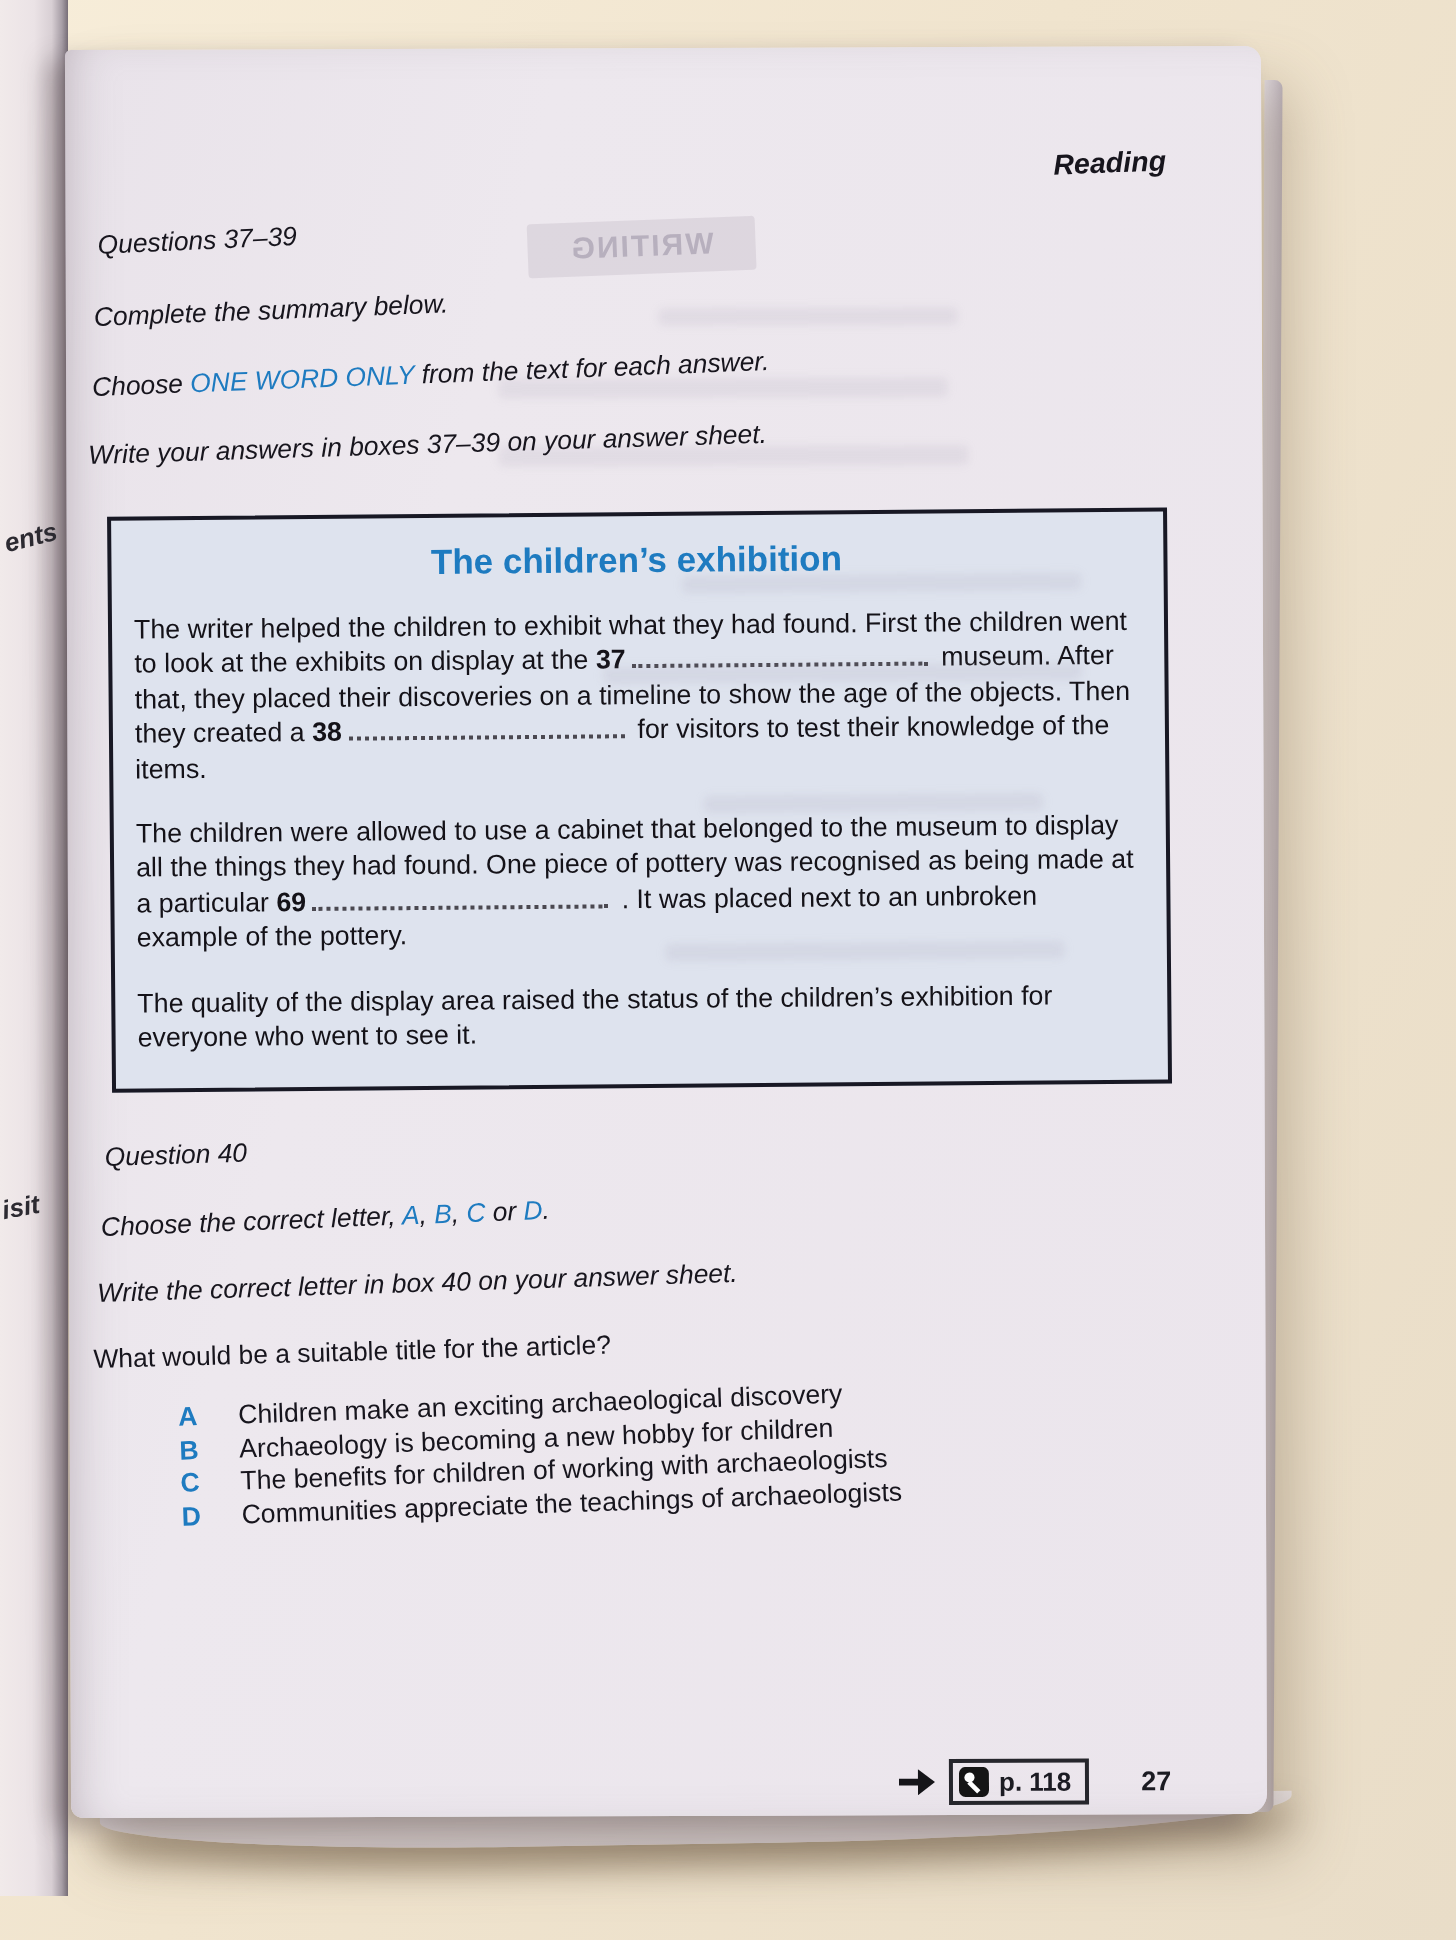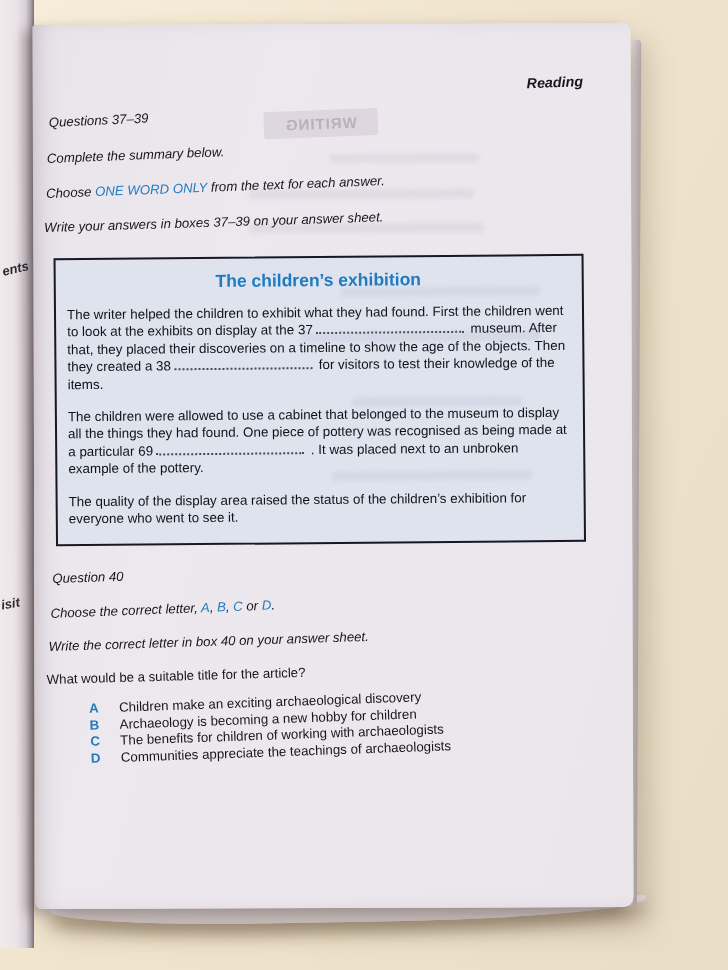--- a/index.html
+++ b/index.html
@@ -55,21 +55,21 @@
   #instr2{left:13px;top:161px;transform:rotate(-2deg);}
   #instr3{left:11px;top:195px;transform:rotate(-1.6deg);}
   
   .summary-box{
     position:absolute;left:21px;top:232px;width:530px;height:288px;box-sizing:border-box;
     background:#dee3ee;border:2px solid #181824;transform:rotate(-.3deg);
     padding:8px 12px 0 11px;overflow:hidden;
   }
   .box-title{text-align:center;color:#1e7bc0;font-weight:bold;font-size:17.5px;margin:4px 0 13px;}
   .box-para{font-size:13.4px;line-height:17.4px;color:#141218;margin:0 0 15px;}
-  .num{font-weight:normal;}
+  .num{font-weight:bold;}
   .blank{display:inline-block;border-bottom:2px dotted #4a4850;height:11px;vertical-align:baseline;margin:0 3px;}
   .blank.w37{width:148px;}
   .blank.w38{width:138px;}
   .blank.w39{width:148px;}
   
   #q40-heading{left:18px;top:546px;transform:rotate(-1.6deg);}
   #q40-instr1{left:16px;top:581px;transform:rotate(-2deg);}
   #q40-instr2{left:14px;top:614px;transform:rotate(-1.6deg);}
   #q40-question{left:12px;top:647px;transform:rotate(-1.4deg);}
   .options{position:absolute;left:54px;top:676px;transform:rotate(-1.8deg);transform-origin:left top;}
@@ -143,14 +143,29 @@
     <div class="option-row">
       <span class="opt-letter">C</span>
       <span class="opt-text">The benefits for children of working with archaeologists</span>
     </div>
     <div class="option-row">
       <span class="opt-letter">D</span>
       <span class="opt-text">Communities appreciate the teachings of archaeologists</span>
     </div>
   </div>
 
+  <div class="footer">
+    <svg class="arrow-svg" width="18" height="13" viewBox="0 0 18 13">
+      <rect x="0" y="4.8" width="10.5" height="3.4" fill="#151519"></rect>
+      <path d="M9.5 0 L18 6.5 L9.5 13 Z" fill="#151519"></path>
+    </svg>
+    <span class="ref-box">
+      <svg class="key-badge" width="15" height="15" viewBox="0 0 16 16">
+        <rect x="0" y="0" width="16" height="16" rx="3.5" fill="#151515"></rect>
+        <circle cx="5.6" cy="5.6" r="2.7" fill="#ffffff"></circle>
+        <rect x="6.2" y="7.2" width="7.4" height="2.5" transform="rotate(45 6.2 7.2)" fill="#ffffff"></rect>
+      </svg>
+      <span>p. 118</span>
+    </span>
+    <span class="pagenum">27</span>
+  </div>
 
 </div>
 
 </body></html>

